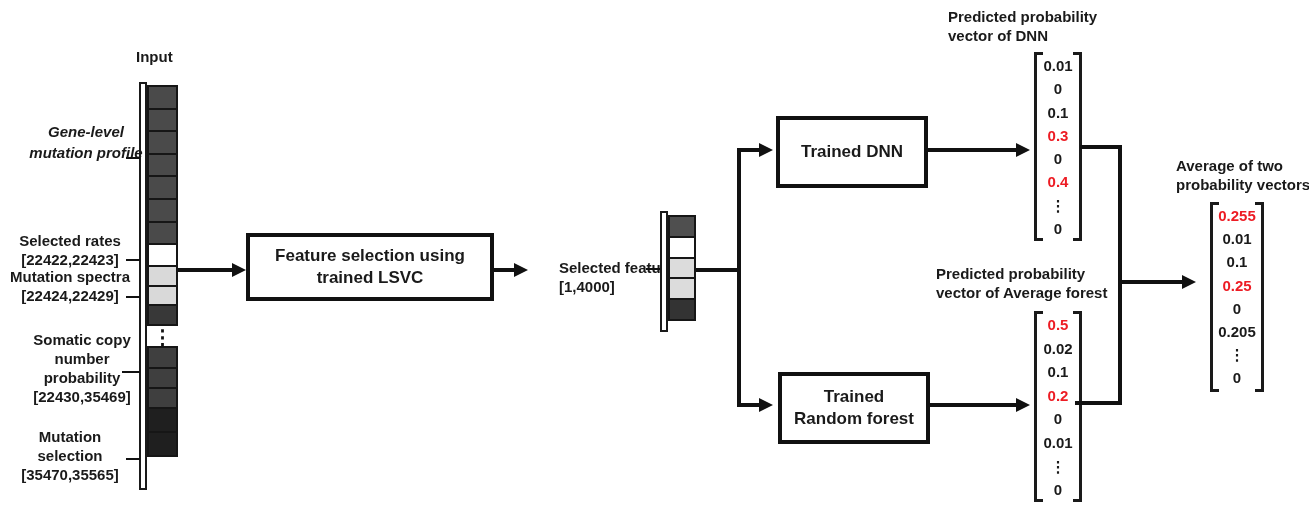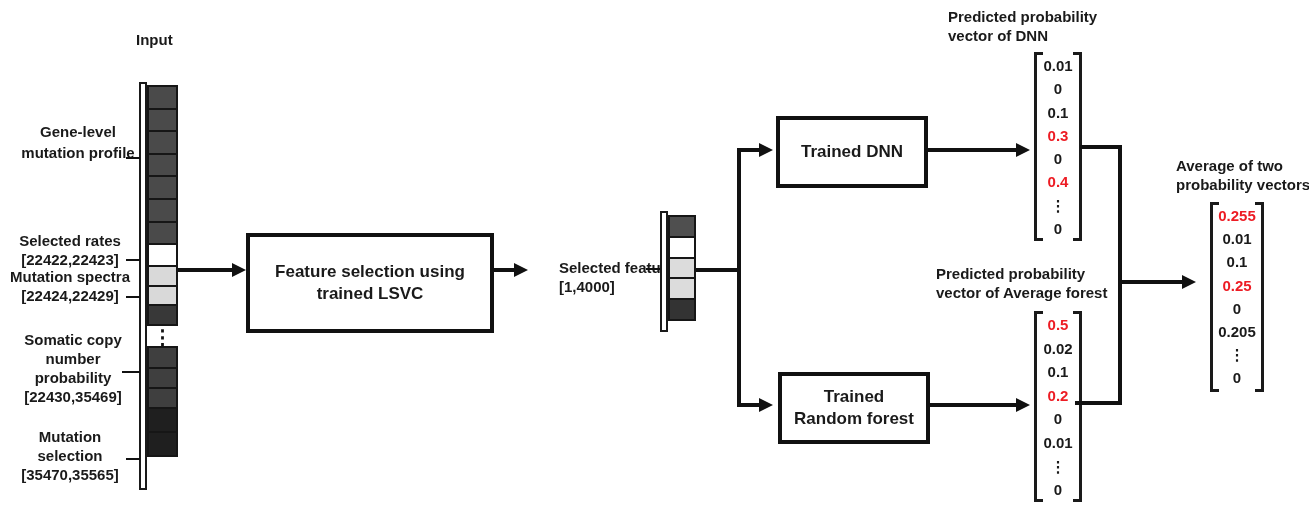--- a/index.html
+++ b/index.html
@@ -34,21 +34,21 @@
   .vrows { position:absolute; left:0; right:0; top:0; bottom:0; padding-top:2px; }
   .vrow { height:var(--rh); line-height:var(--rh); text-align:center; font-size:15px; }
   .vrow.red { color:#ed1c24; }
   .tline { display:block; }
 </style>
 </head>
 <body>
 
 <div class="canvas">
 
-  <div class="t" style="left:136px; top:30px; width:54px;">Input</div>
+  <div class="t" style="left:136px; top:47px; width:54px;">Input</div>
 
   <div class="spine" style="left:139px; top:82px; width:8px; height:408px;"></div>
   <div class="cellcol" style="left:147px; top:85px; width:31px;">
       <div class="cell" style="height: 24.6px; background: rgb(74, 74, 74);"></div>
       <div class="cell" style="height: 24.6px; background: rgb(74, 74, 74);"></div>
       <div class="cell" style="height: 24.6px; background: rgb(74, 74, 74);"></div>
       <div class="cell" style="height: 24.6px; background: rgb(74, 74, 74);"></div>
       <div class="cell" style="height: 24.6px; background: rgb(74, 74, 74);"></div>
       <div class="cell" style="height: 24.6px; background: rgb(74, 74, 74);"></div>
       <div class="cell" style="height: 24.6px; background: rgb(74, 74, 74);"></div>
@@ -57,54 +57,54 @@
       <div class="cell" style="height: 21.5px; background: rgb(217, 217, 217);"></div>
       <div class="cell" style="height: 22px; background: rgb(56, 56, 56);"></div>
       <div class="gapcell" style="height: 22px;">⋮</div>
       <div class="cell" style="height: 22.4px; background: rgb(63, 63, 63);"></div>
       <div class="cell" style="height: 22.4px; background: rgb(63, 63, 63);"></div>
       <div class="cell" style="height: 22.4px; background: rgb(63, 63, 63);"></div>
       <div class="cell" style="height: 26px; background: rgb(31, 31, 31);"></div>
       <div class="cell" style="height: 26px; background: rgb(31, 31, 31);"></div>
     </div>
 
-  <div class="lbl lh21" style="left:8px; top:121px;">
+  <div class="lbl lh21" style="left:16px; top:121px;font-style:italic;">
       <span class="tline">Gene-level</span>
       <span class="tline">mutation profile</span>
     </div>
   <div class="lbl" style="left:0; top:231px;">
       <span class="tline">Selected rates</span>
       <span class="tline">[22422,22423]</span>
     </div>
   <div class="lbl" style="left:0; top:267px;">
       <span class="tline">Mutation spectra</span>
       <span class="tline">[22424,22429]</span>
     </div>
-  <div class="lbl" style="left:3px; top:330px;text-align:center;">
+  <div class="lbl" style="left:12px; top:330px;text-align:center;">
       <span class="tline">Somatic copy</span>
       <span class="tline">number</span>
       <span class="tline">probability</span>
       <span class="tline">[22430,35469]</span>
     </div>
   <div class="lbl" style="left:0; top:427px;">
       <span class="tline">Mutation</span>
       <span class="tline">selection</span>
       <span class="tline">[35470,35565]</span>
     </div>
 
   <div class="tick" style="left:126px; top:157px; width:14px;"></div>
   <div class="tick" style="left:126px; top:259px; width:14px;"></div>
   <div class="tick" style="left:126px; top:296px; width:14px;"></div>
   <div class="tick" style="left:122px; top:371px; width:18px;"></div>
   <div class="tick" style="left:126px; top:458px; width:14px;"></div>
 
   <div class="hline" style="left:178px; top:268px; width:56px;"></div>
   <div class="ah-r" style="left:232px; top:263px;"></div>
 
-  <div class="box" style="left:246px; top:233px; width:248px; height:100px;">
+  <div class="box" style="left:246px; top:233px; width:248px; height:68px;">
       <span class="tline">Feature selection using</span>
       <span class="tline">trained LSVC</span>
     </div>
 
   <div class="hline" style="left:494px; top:268px; width:22px;"></div>
   <div class="ah-r" style="left:514px; top:263px;"></div>
 
   <div class="t" style="left:529px; top:258px; width:128px;margin-left:30px;">
       <span class="tline">Selected features</span>
       <span class="tline">[1,4000]</span>

